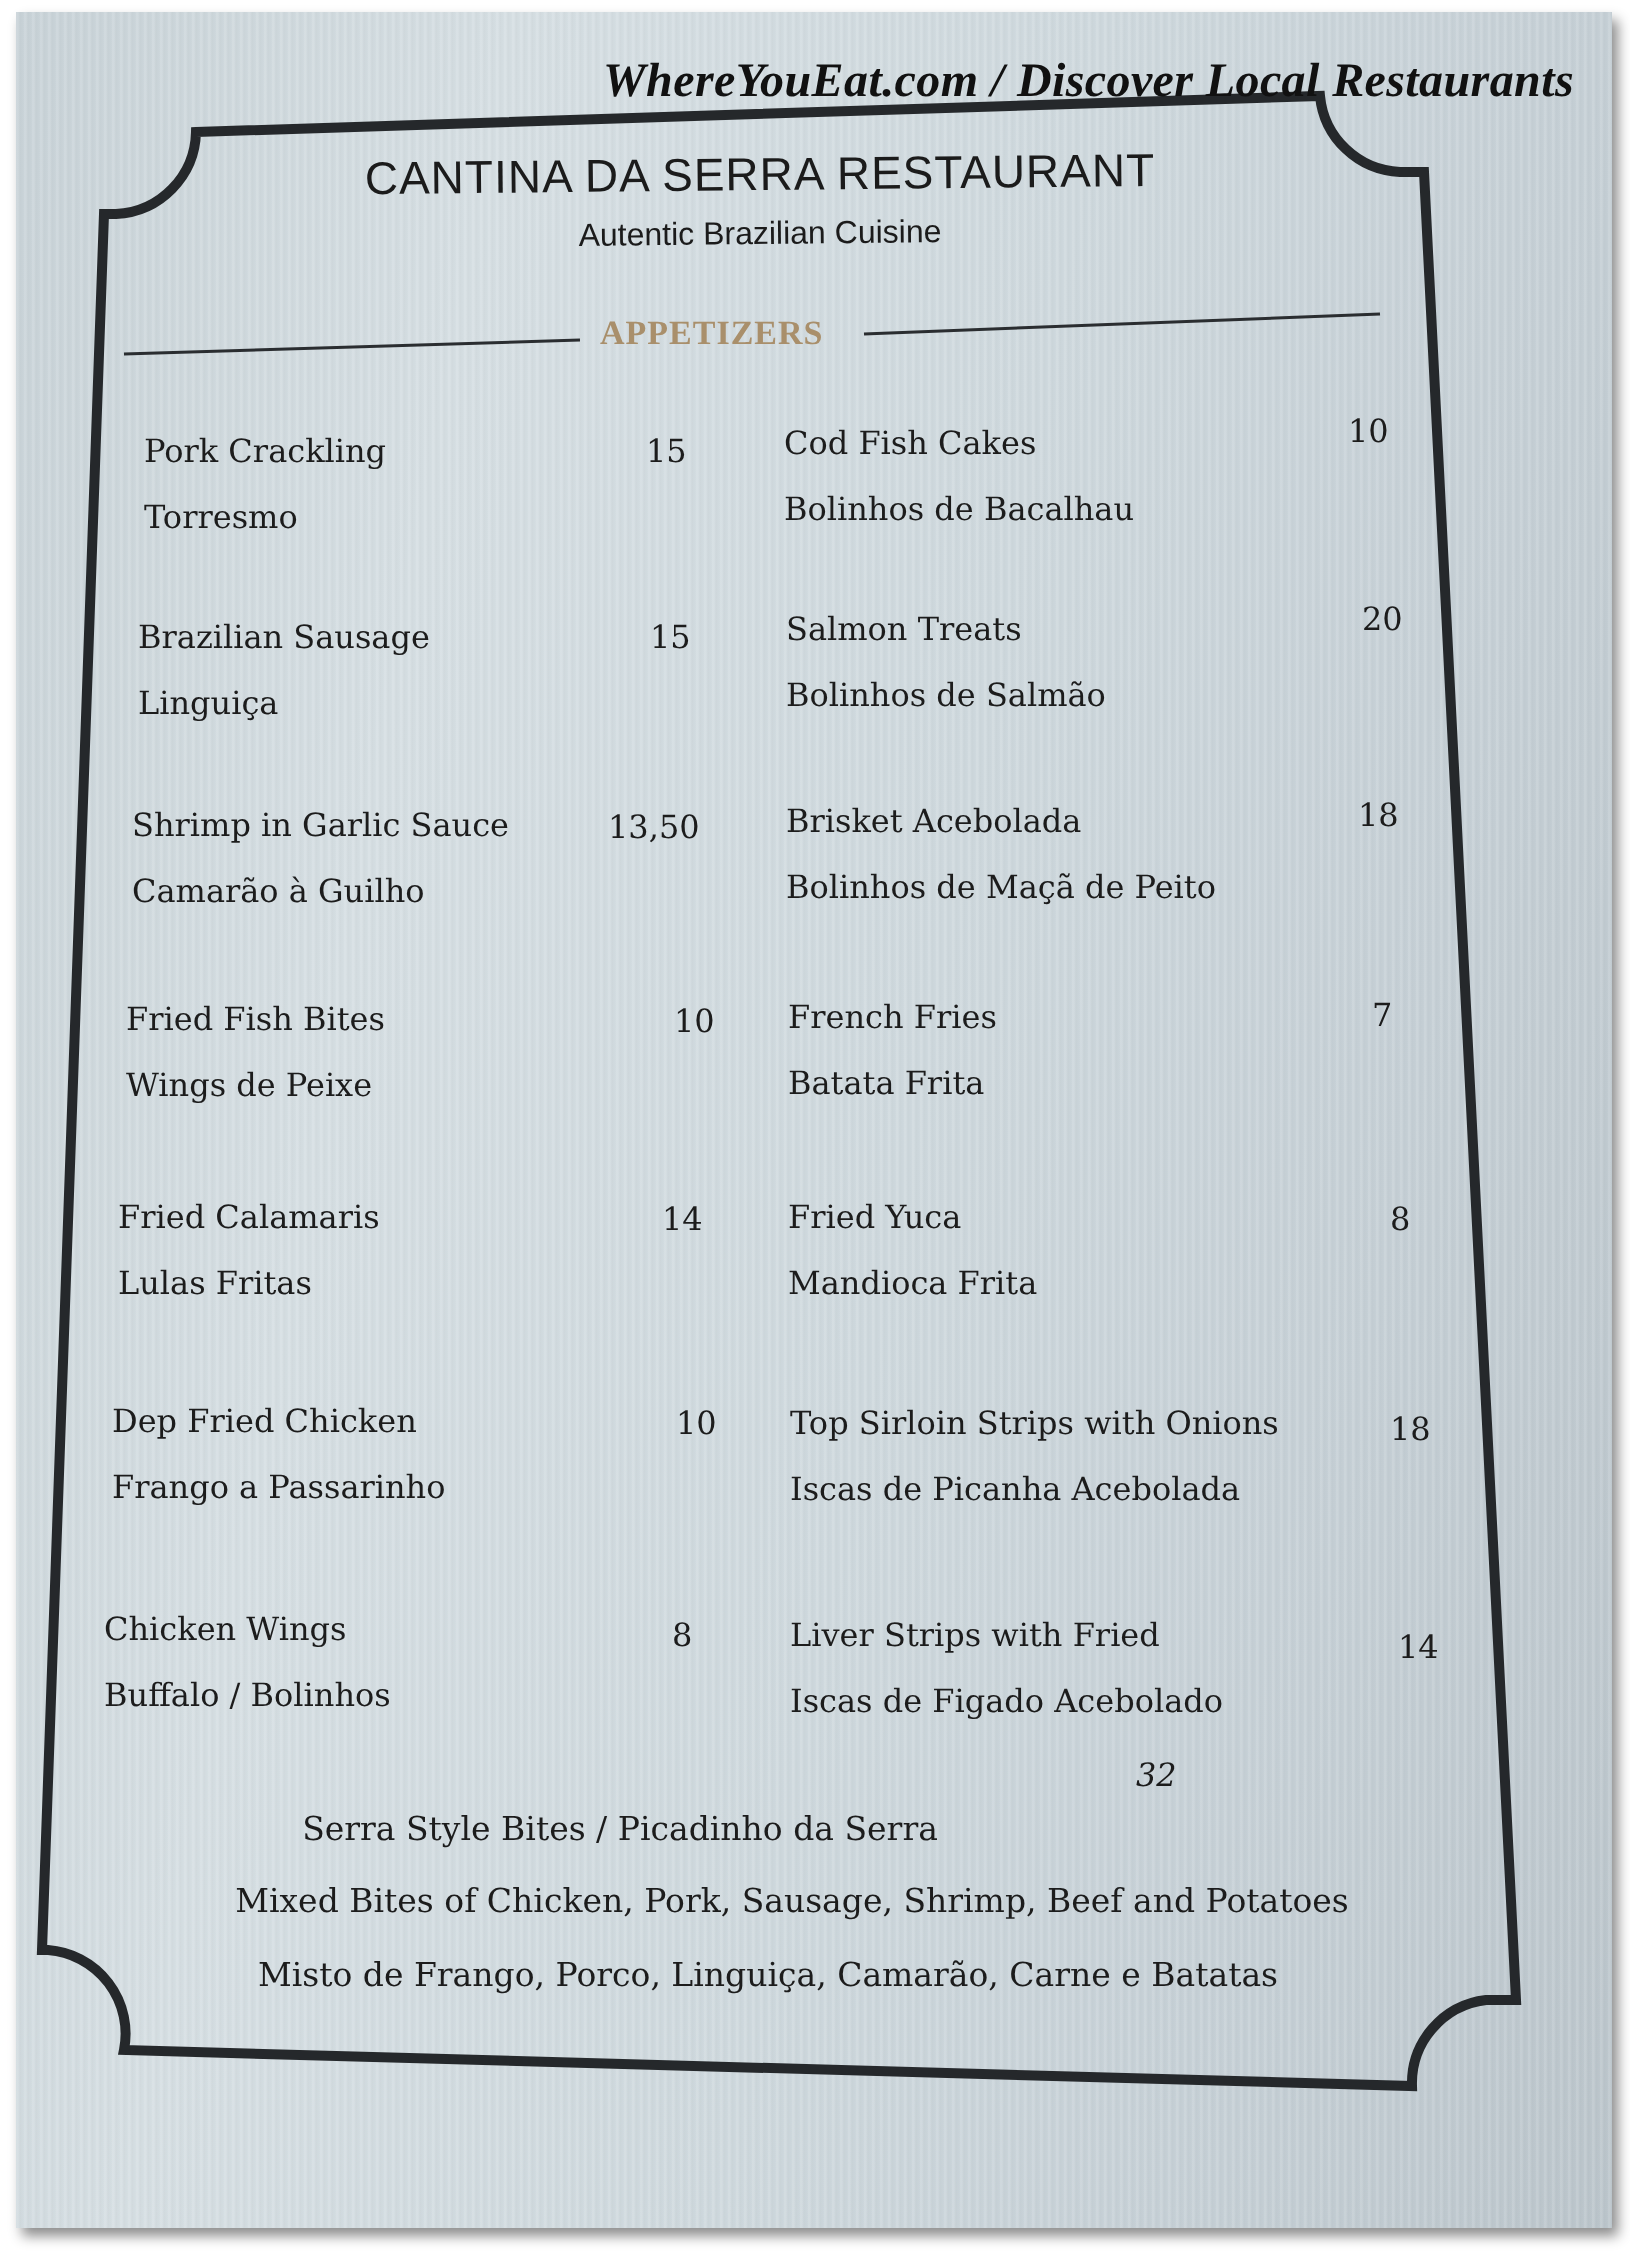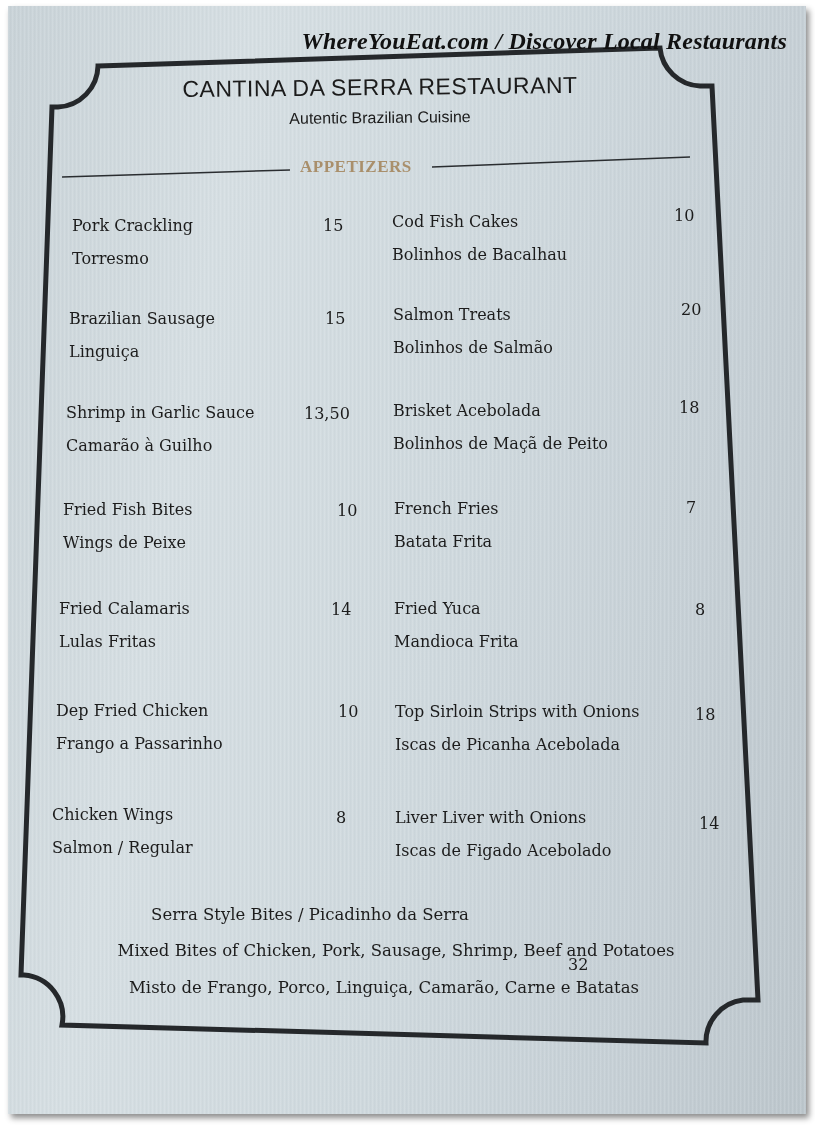--- a/index.html
+++ b/index.html
@@ -174,21 +174,21 @@
   <div class="price" style="left:331px; top:600px;">14</div>
 
   <div class="item" style="left:56px; top:703px;">
     <span class="en">Dep Fried Chicken</span>
     <span class="pt">Frango a Passarinho</span>
   </div>
   <div class="price" style="left:338px; top:702px;">10</div>
 
   <div class="item" style="left:52px; top:807px;">
     <span class="en">Chicken Wings</span>
-    <span class="pt">Salmon / Regular</span>
+    <span class="pt">Buffalo / Bolinhos</span>
   </div>
   <div class="price" style="left:336px; top:808px;">8</div>
 
   <div class="item" style="left:392px; top:214px;">
     <span class="en">Cod Fish Cakes</span>
     <span class="pt">Bolinhos de Bacalhau</span>
   </div>
   <div class="price" style="left:674px; top:206px;">10</div>
 
   <div class="item" style="left:393px; top:307px;">
@@ -215,22 +215,22 @@
   </div>
   <div class="price" style="left:695px; top:600px;">8</div>
 
   <div class="item" style="left:395px; top:704px;">
     <span class="en">Top Sirloin Strips with Onions</span>
     <span class="pt">Iscas de Picanha Acebolada</span>
   </div>
   <div class="price" style="left:695px; top:705px;">18</div>
 
   <div class="item" style="left:395px; top:810px;">
-    <span class="en">Liver Liver with Onions</span>
+    <span class="en">Liver Strips with Fried</span>
     <span class="pt">Iscas de Figado Acebolado</span>
   </div>
   <div class="price" style="left:699px; top:814px;">14</div>
 
   <div class="special" style="top:905px; left:-70px;">Serra Style Bites / Picadinho da Serra</div>
-  <div class="price" style="left:568px; top:955px;">32</div>
+  <div class="price" style="left:568px; top:878px;font-style:italic;">32</div>
   <div class="special" style="top:941px; left:16px;">Mixed Bites of Chicken, Pork, Sausage, Shrimp, Beef and Potatoes</div>
   <div class="special" style="top:978px; left:4px;">Misto de Frango, Porco, Linguiça, Camarão, Carne e Batatas</div>
 </div>
 
 </body></html>

